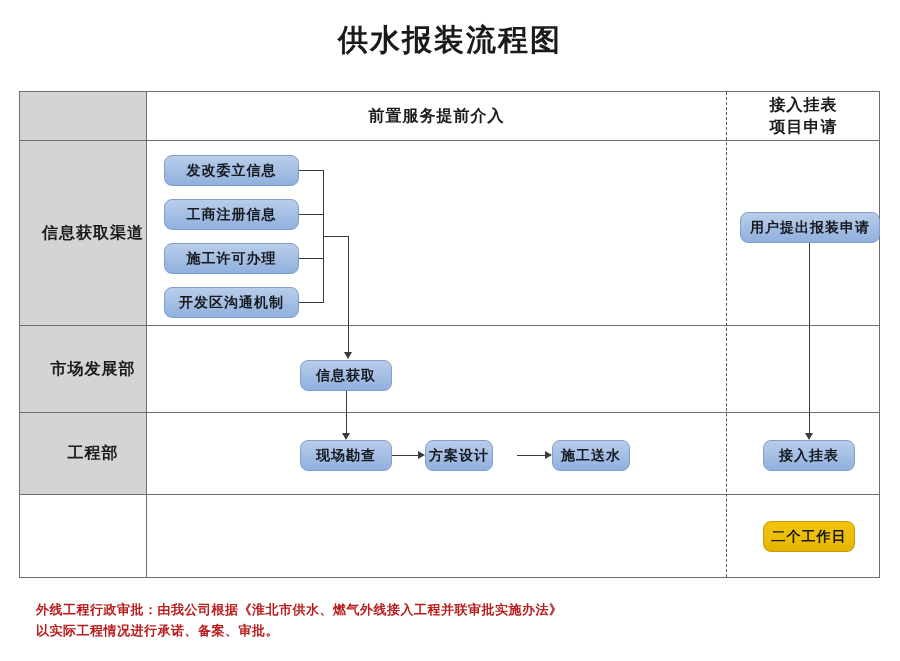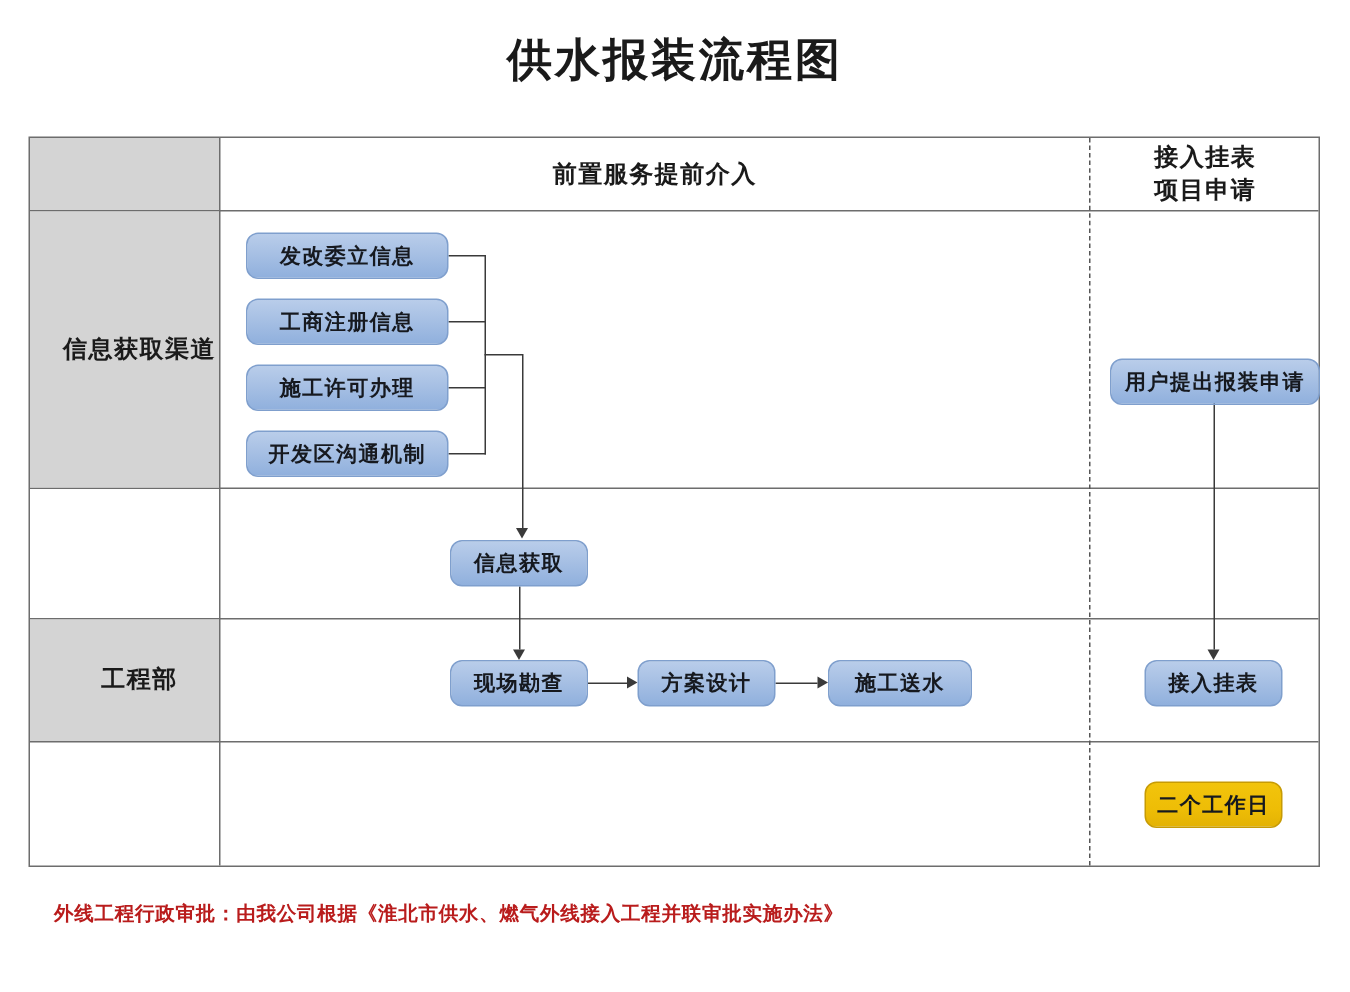--- a/index.html
+++ b/index.html
@@ -172,20 +172,21 @@
   <div class="hline" style="top:48px;"></div>
   <div class="hline" style="top:233px;"></div>
   <div class="hline" style="top:320px;"></div>
   <div class="hline" style="top:402px;"></div>
 
   <div class="vline" style="left:126px;"></div>
   <div class="vline-dashed" style="left:706px;"></div>
 
   <div class="labelcell" style="top:0px;   height:48px;"></div>
   <div class="labelcell" style="top:49px;  height:184px;">信息获取渠道</div>
+  <div class="labelcell" style="top:234px; height:86px;">市场发展部</div>
   <div class="labelcell" style="top:321px; height:81px;font-family:Liberation Serif, serif;">工程部</div>
 
   <div class="headcell" style="left:127px; top:0px; width:579px; height:48px;">前置服务提前介入</div>
   <div class="headcell" style="left:707px; top:0px; width:153px; height:48px; flex-direction:column;">
     <span>接入挂表</span>
     <span>项目申请</span>
   </div>
 </div>
 
 <div class="node blue" style="left:164px; top:155px; width:135px; height:31px;">发改委立信息</div>
@@ -203,32 +204,33 @@
 <div class="conn-h" style="left:323px; top:236px; width:25px;"></div>
 <div class="conn-v" style="left:348px; top:236px; height:116px;"></div>
 <div class="arrow-down" style="left:344px; top:352px;"></div>
 
 <div class="node blue" style="left:300px; top:360px; width:92px; height:31px;">信息获取</div>
 
 <div class="conn-v" style="left:346px; top:391px; height:42px;"></div>
 <div class="arrow-down" style="left:342px; top:433px;"></div>
 
 <div class="node blue" style="left:300px; top:440px; width:92px; height:31px;">现场勘查</div>
-<div class="node blue" style="left:425px; top:440px; width:92px; height:31px;">方案设计</div>
-<div class="node blue" style="left:552px; top:440px; width:96px; height:31px;text-align:right;">施工送水</div>
+<div class="node blue" style="left:425px; top:440px; width:68px; height:31px;">方案设计</div>
+<div class="node blue" style="left:552px; top:440px; width:78px; height:31px;text-align:right;">施工送水</div>
 
 <div class="conn-h" style="left:392px; top:455px; width:26px;"></div>
 <div class="arrow-right" style="left:418px; top:451px;"></div>
 <div class="conn-h" style="left:517px; top:455px; width:28px;"></div>
 <div class="arrow-right" style="left:545px; top:451px;"></div>
 
-<div class="node blue" style="left:740px; top:212px; width:140px; height:31px;margin-top:27px;">用户提出报装申请</div>
+<div class="node blue" style="left:740px; top:212px; width:140px; height:31px;">用户提出报装申请</div>
 
 <div class="conn-v" style="left:809px; top:243px; height:190px;"></div>
 <div class="arrow-down" style="left:805px; top:433px;"></div>
 
 <div class="node blue" style="left:763px; top:440px; width:92px; height:31px;">接入挂表</div>
 
 <div class="node gold" style="left:763px; top:521px; width:92px; height:31px;">二个工作日</div>
 
 <div id="footnote">
   <div>外线工程行政审批：由我公司根据《淮北市供水、燃气外线接入工程并联审批实施办法》</div>
+  <div>以实际工程情况进行承诺、备案、审批。</div>
 </div>
 
 </body></html>

